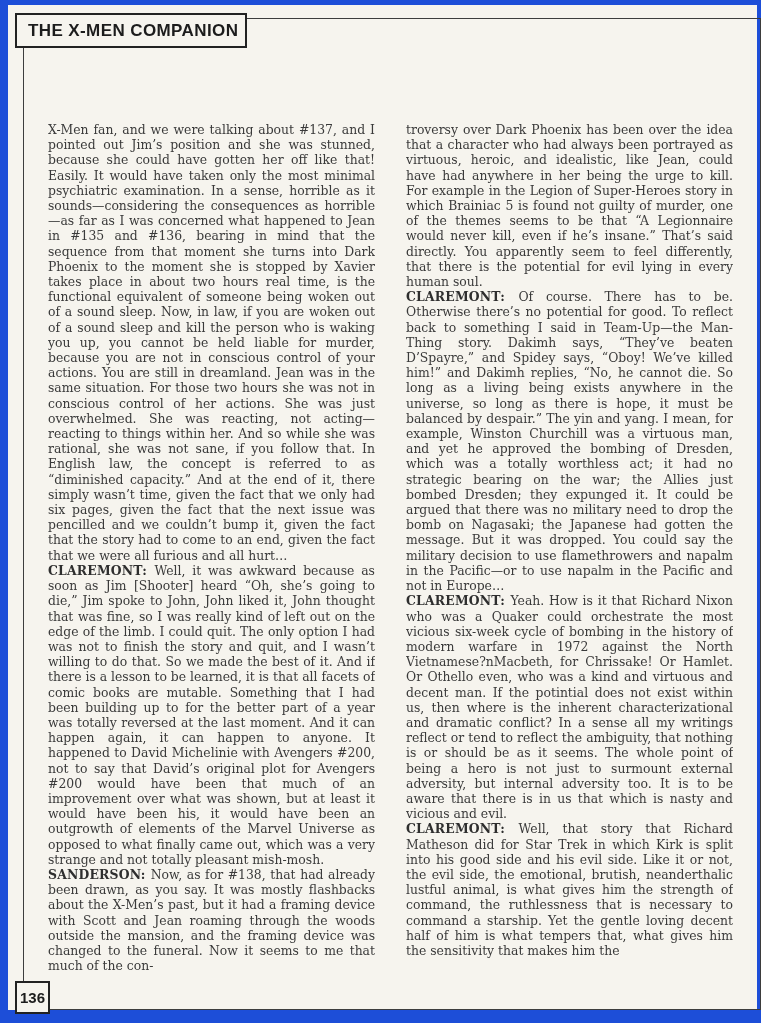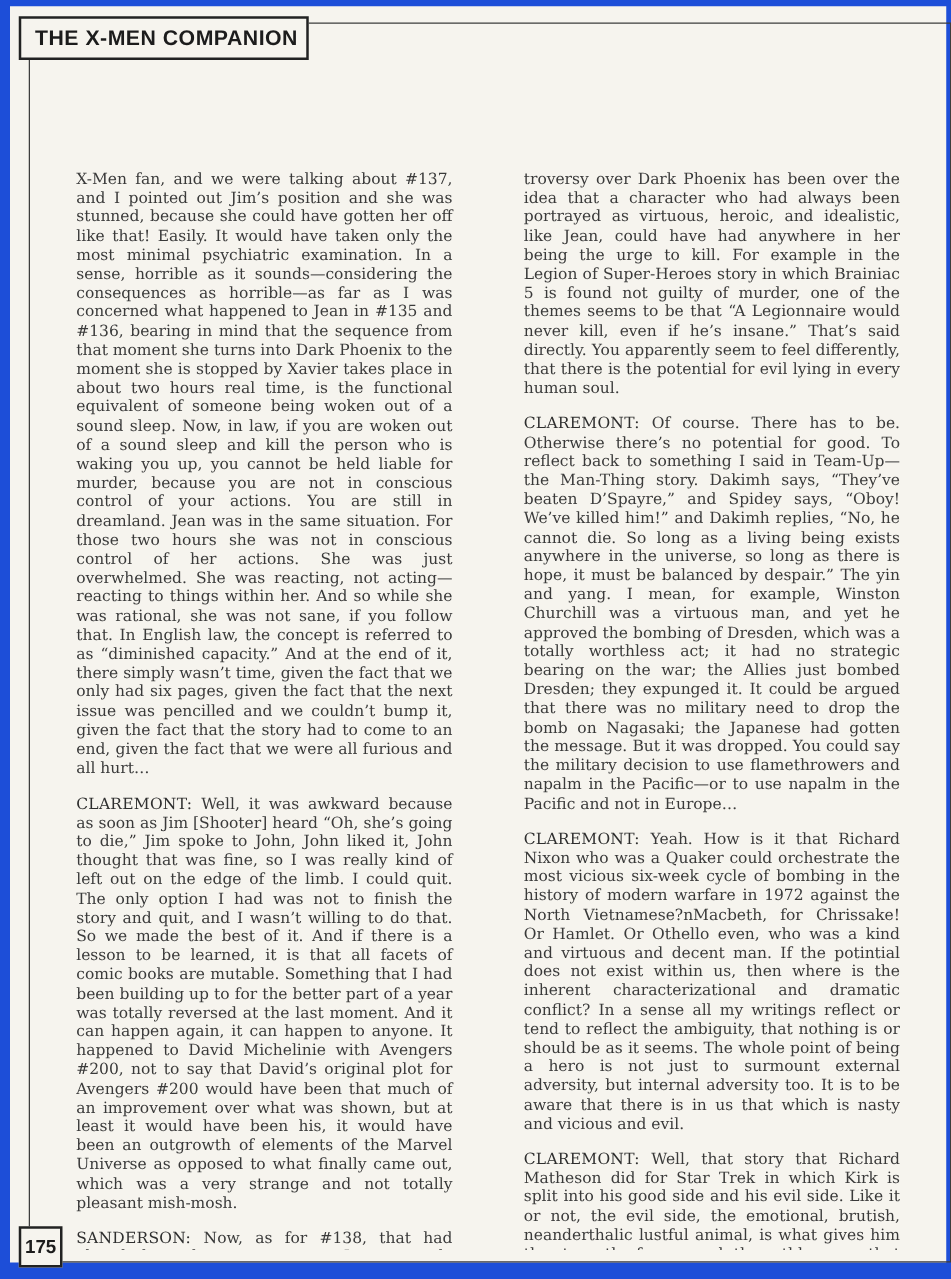--- a/index.html
+++ b/index.html
@@ -16,22 +16,22 @@
   .pagenum-box{position:absolute;left:7px;top:976px;width:35px;height:33px;
          background:#f6f4ee;border:2px solid #222;box-sizing:border-box;
          display:flex;align-items:center;justify-content:center;
          font-family:"Liberation Sans", sans-serif;font-weight:bold;
          font-size:15px;color:#1c1c1c;}
   .col{position:absolute;top:117px;width:327px;height:878px;overflow:hidden;
          text-align:justify;font-size:12.4px;line-height:15.2px;color:#3a3a3a;
          -webkit-hyphens:auto;hyphens:auto;}
   .col-left{left:40px;}
   .col-right{left:398px;}
-  p.turn{margin:13px;padding:0;}
-  .speaker{font-weight:normal;color:#2e2e2e;letter-spacing:.2px;}
+  p.turn{margin:0;padding:0;}
+  .speaker{font-weight:bold;color:#2e2e2e;letter-spacing:.2px;}
   .it{}
 </style>
 </head>
 <body>
 
 <div class="stage">
   <div class="page">
     <div class="frame"></div>
 
     <div class="title-box">
@@ -45,16 +45,16 @@
       </div>
 
     <div class="col col-right" id="col-right">
         <p class="turn"><span class="it">troversy over Dark Phoenix has been over the idea that a character who had always been portrayed as virtuous, heroic, and idealistic, like Jean, could have had anywhere in her being the urge to kill. For example in the Legion of Super-Heroes story in which Brainiac 5 is found not guilty of murder, one of the themes seems to be that “A Legionnaire would never kill, even if he’s insane.” That’s said directly. You apparently seem to feel differently, that there is the potential for evil lying in every human soul.</span></p>
         <p class="turn"><span class="speaker">CLAREMONT: </span><span>Of course. There has to be. Otherwise there’s no potential for good. To reflect back to something I said in </span><span class="it">Team-Up</span><span>—the Man-Thing story. Dakimh says, “They’ve beaten D’Spayre,” and Spidey says, “Oboy! We’ve killed him!” and Dakimh replies, “No, he cannot die. So long as a living being exists anywhere in the universe, so long as there is hope, it must be balanced by despair.” The yin and yang. I mean, for example, Winston Churchill was a virtuous man, and yet he approved the bombing of Dresden, which was a totally worthless act; it had no strategic bearing on the war; the Allies just bombed Dresden; they expunged it. It could be argued that there was no military need to drop the bomb on Nagasaki; the Japanese had gotten the message. But it was dropped. You could say the military decision to use flamethrowers and napalm in the Pacific—or to use napalm in the Pacific and not in Europe…</span></p>
         <p class="turn"><span class="speaker">CLAREMONT: </span><span>Yeah. How is it that Richard Nixon who was a Quaker could orchestrate the most vicious six-week cycle of bombing in the history of modern warfare in 1972 against the North Vietnamese?nMacbeth, for Chrissake! Or Hamlet. Or Othello even, who was a kind and virtuous and decent man. If the potintial does not exist within us, then where is the inherent characterizational and dramatic conflict? In a sense all my writings reflect or tend to reflect the ambiguity, that nothing is or should be as it seems. The whole point of being a hero is not just to surmount external adversity, but internal adversity too. It is to be aware that there is in us that which is nasty and vicious and evil.</span></p>
         <p class="turn"><span class="speaker">CLAREMONT: </span><span>Well, that story that Richard Matheson did for </span><span class="it">Star Trek</span><span> in which Kirk is split into his good side and his evil side. Like it or not, the evil side, the emotional, brutish, neanderthalic lustful animal, is what gives him the strength of command, the ruthlessness that is necessary to command a starship. Yet the gentle loving decent half of him is what tempers that, what gives him the sensitivity that makes him the</span></p>
       </div>
 
     <div class="pagenum-box">
-      <span>175</span>
+      <span>136</span>
     </div>
   </div>
 </div>
 
 </body></html>

